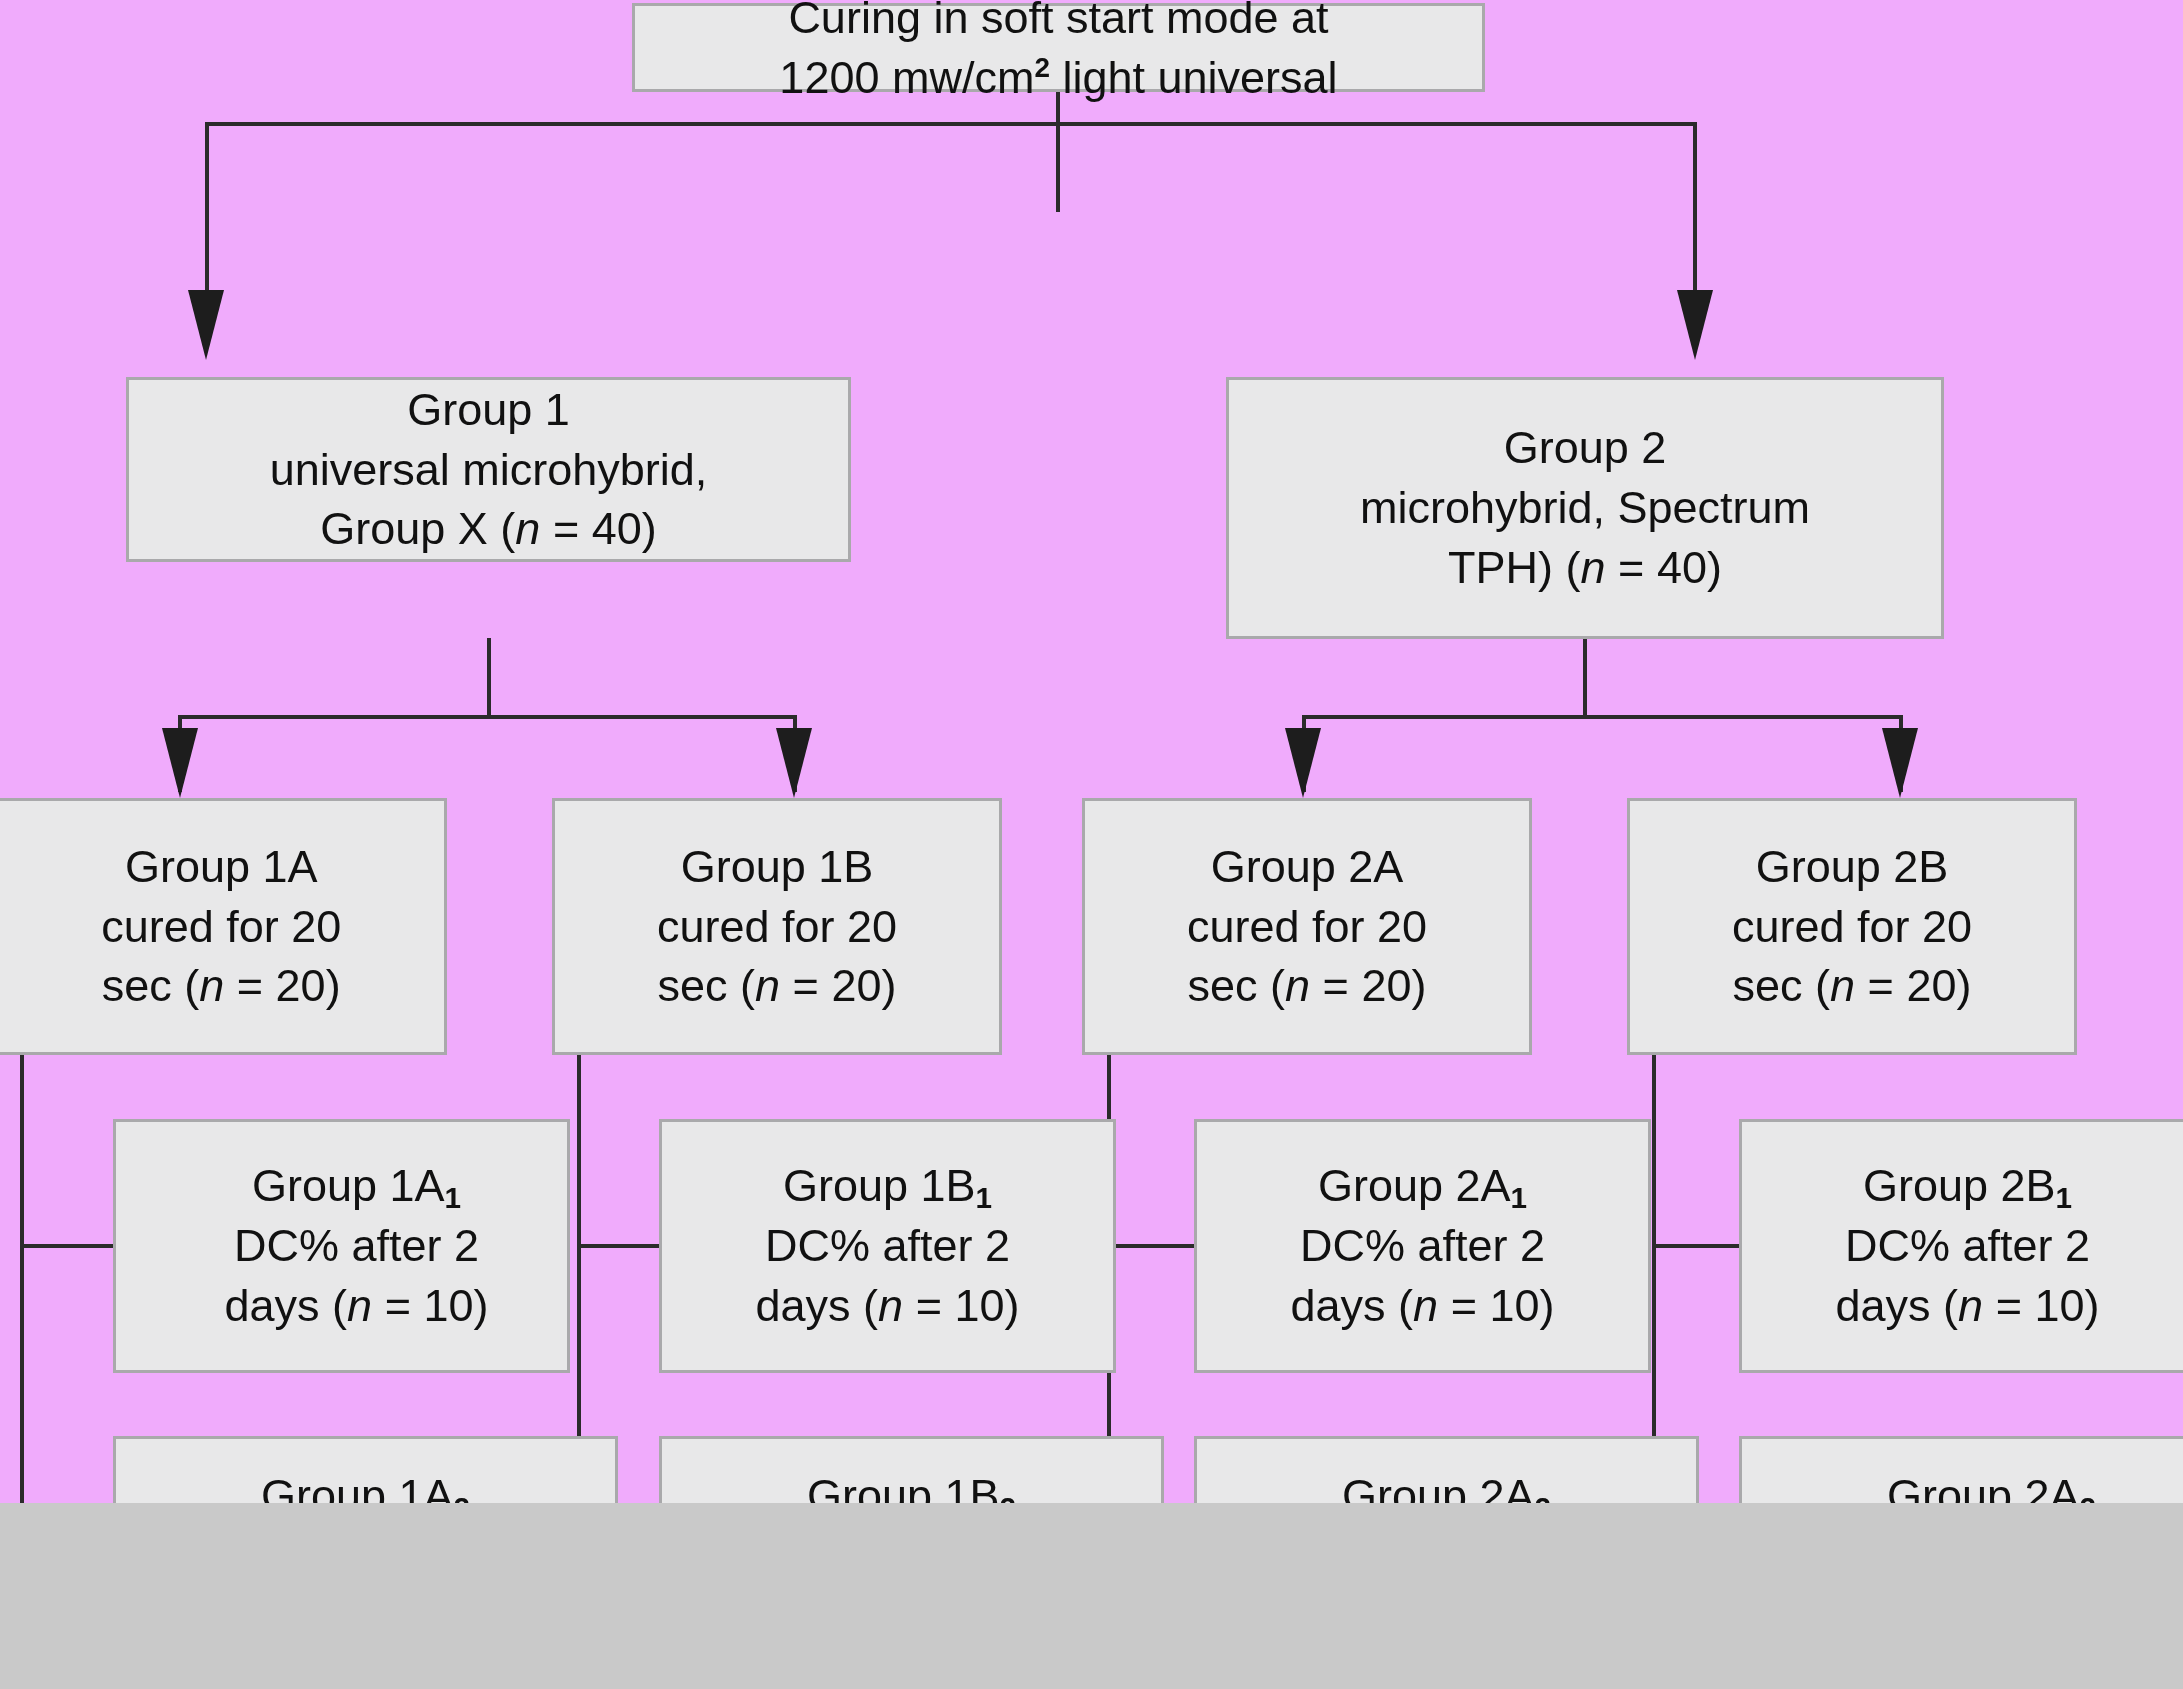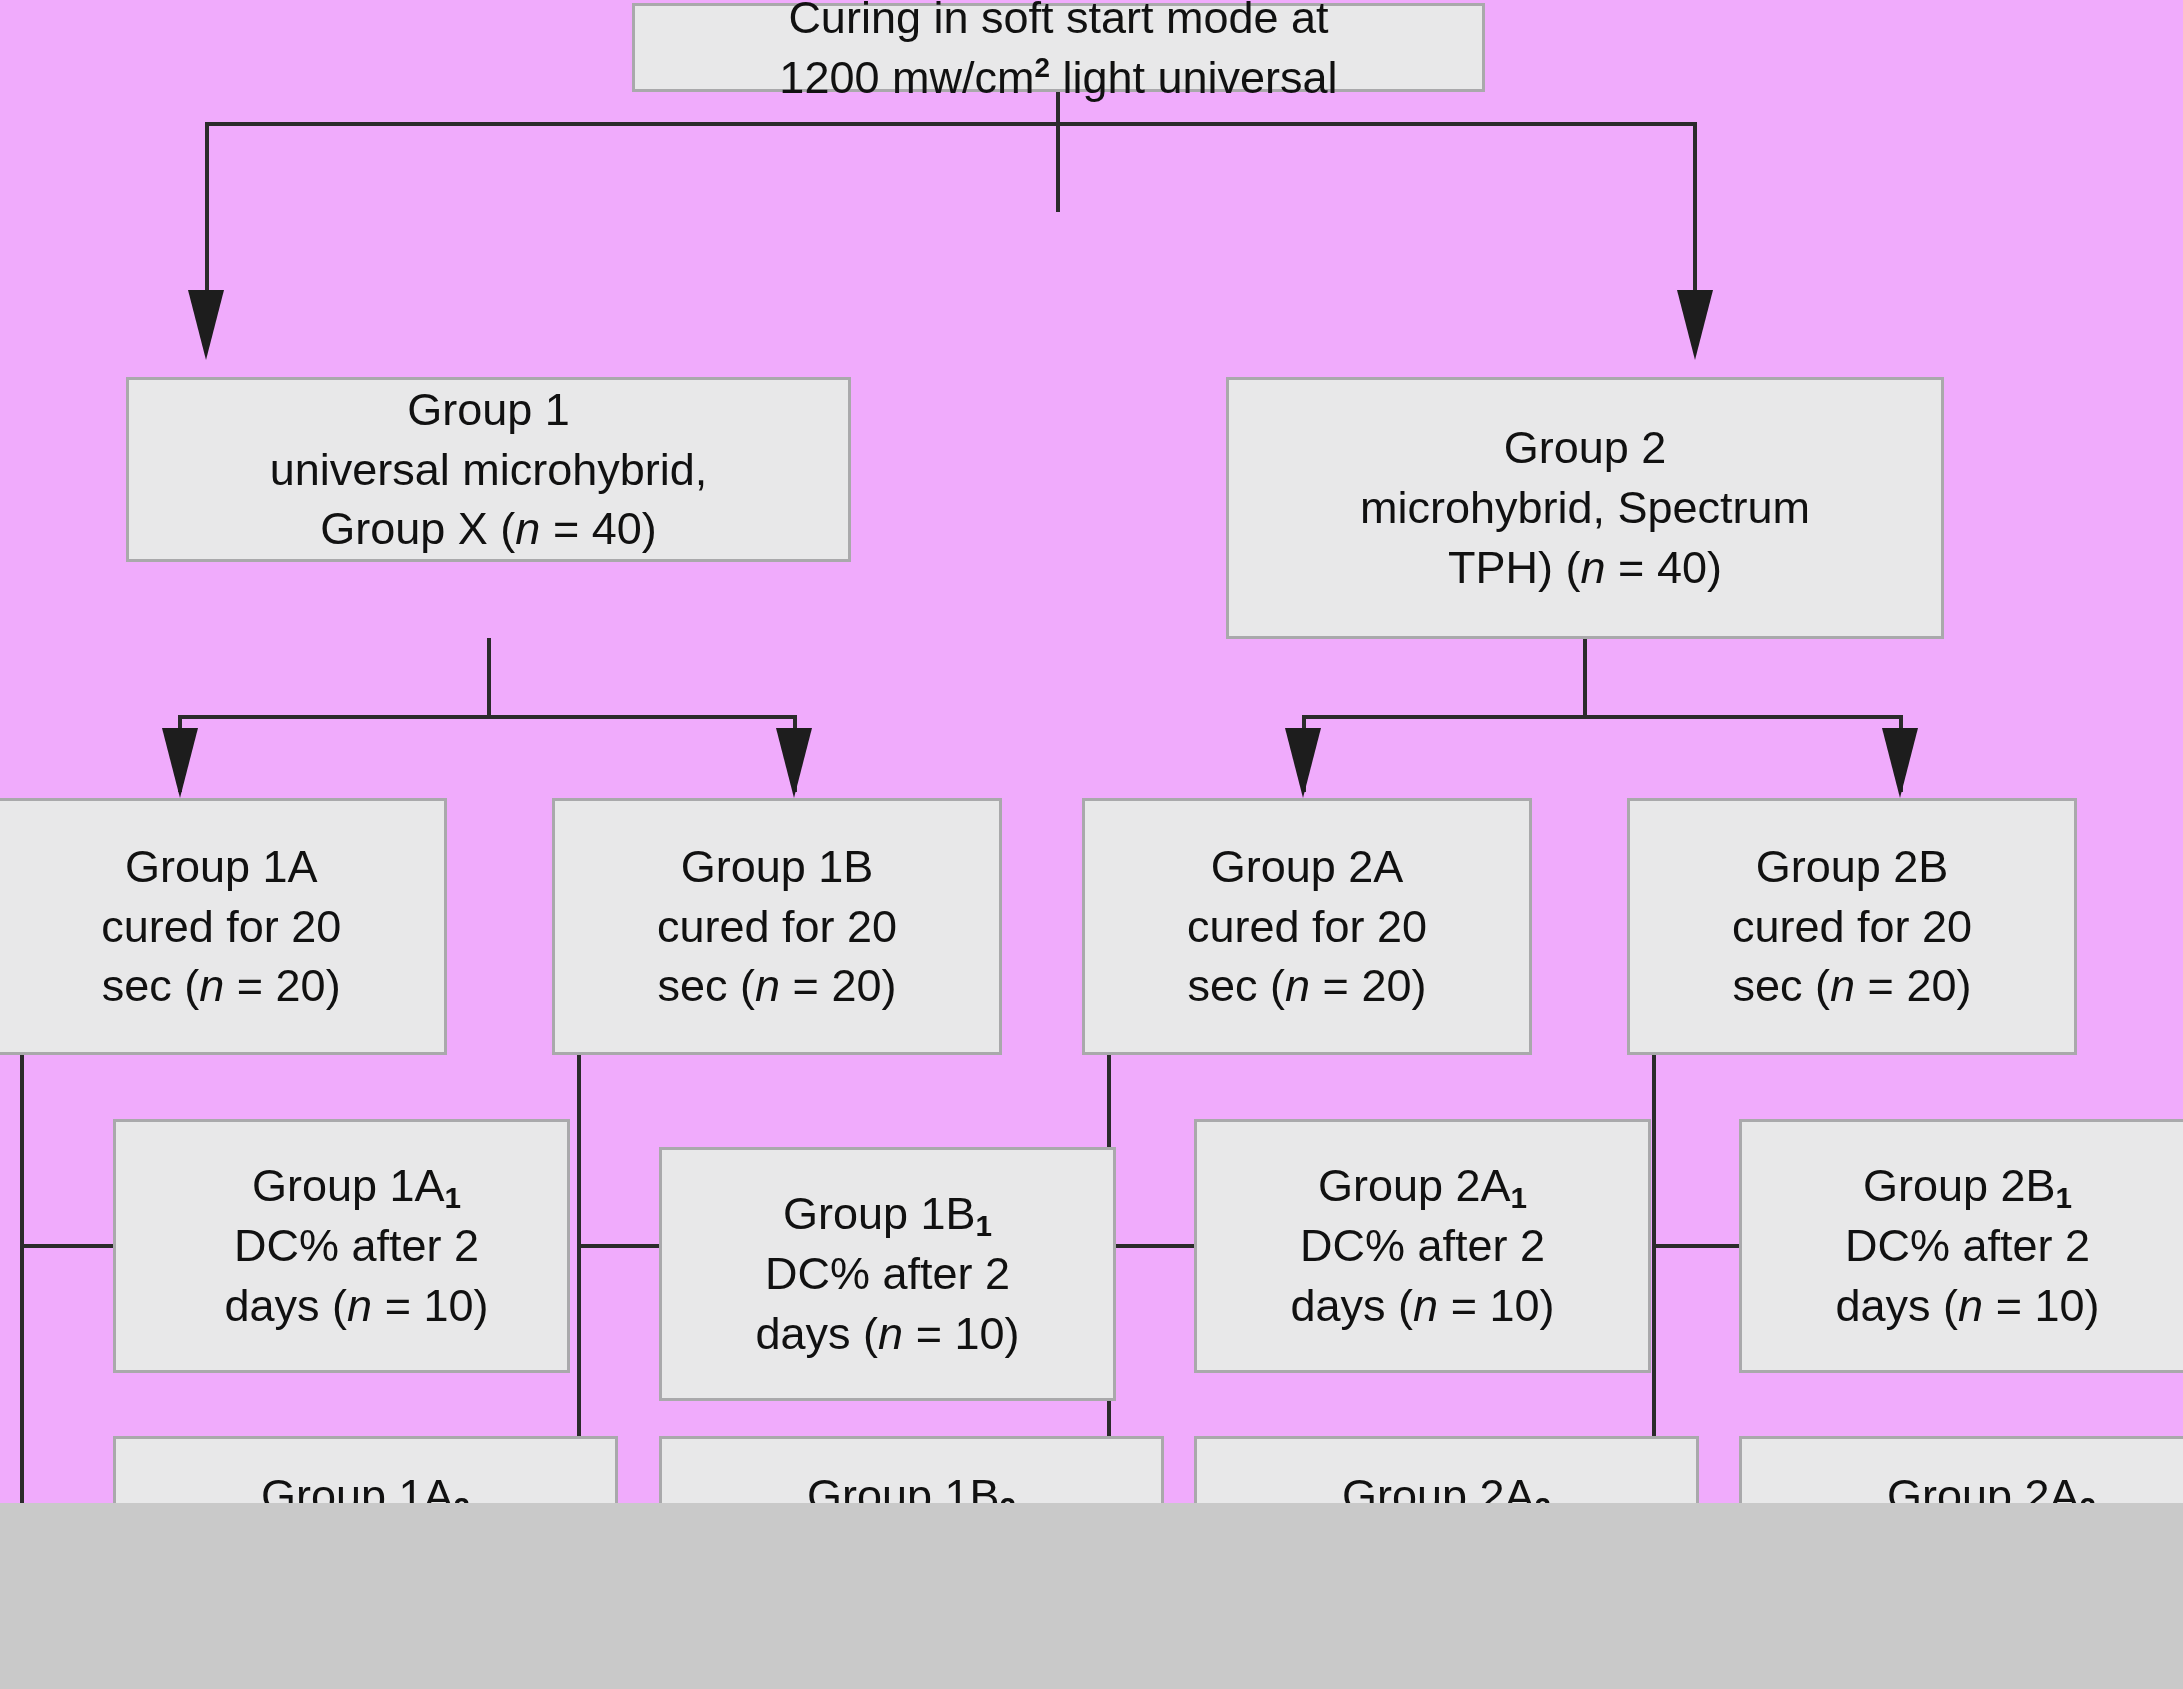--- a/index.html
+++ b/index.html
@@ -174,21 +174,21 @@
   <div class="hline" style="left:1652px; top:1244px; width:88px;"></div>
 
   <div class="node" style="left:113px; top:1119px; width:457px; height:254px;padding-left:36px;">
     <div class="txt">
       <div><span>Group 1A</span><sub>1</sub></div>
       <div>DC% after 2</div>
       <div><span>days (</span><i>n</i><span> = 10)</span></div>
     </div>
   </div>
 
-  <div class="node" style="left:659px; top:1119px; width:457px; height:254px;margin-top:28px;">
+  <div class="node" style="left:659px; top:1119px; width:457px; height:254px;">
     <div class="txt">
       <div><span>Group 1B</span><sub>1</sub></div>
       <div>DC% after 2</div>
       <div><span>days (</span><i>n</i><span> = 10)</span></div>
     </div>
   </div>
 
   <div class="node" style="left:1194px; top:1119px; width:457px; height:254px;">
     <div class="txt">
       <div><span>Group 2A</span><sub>1</sub></div>

